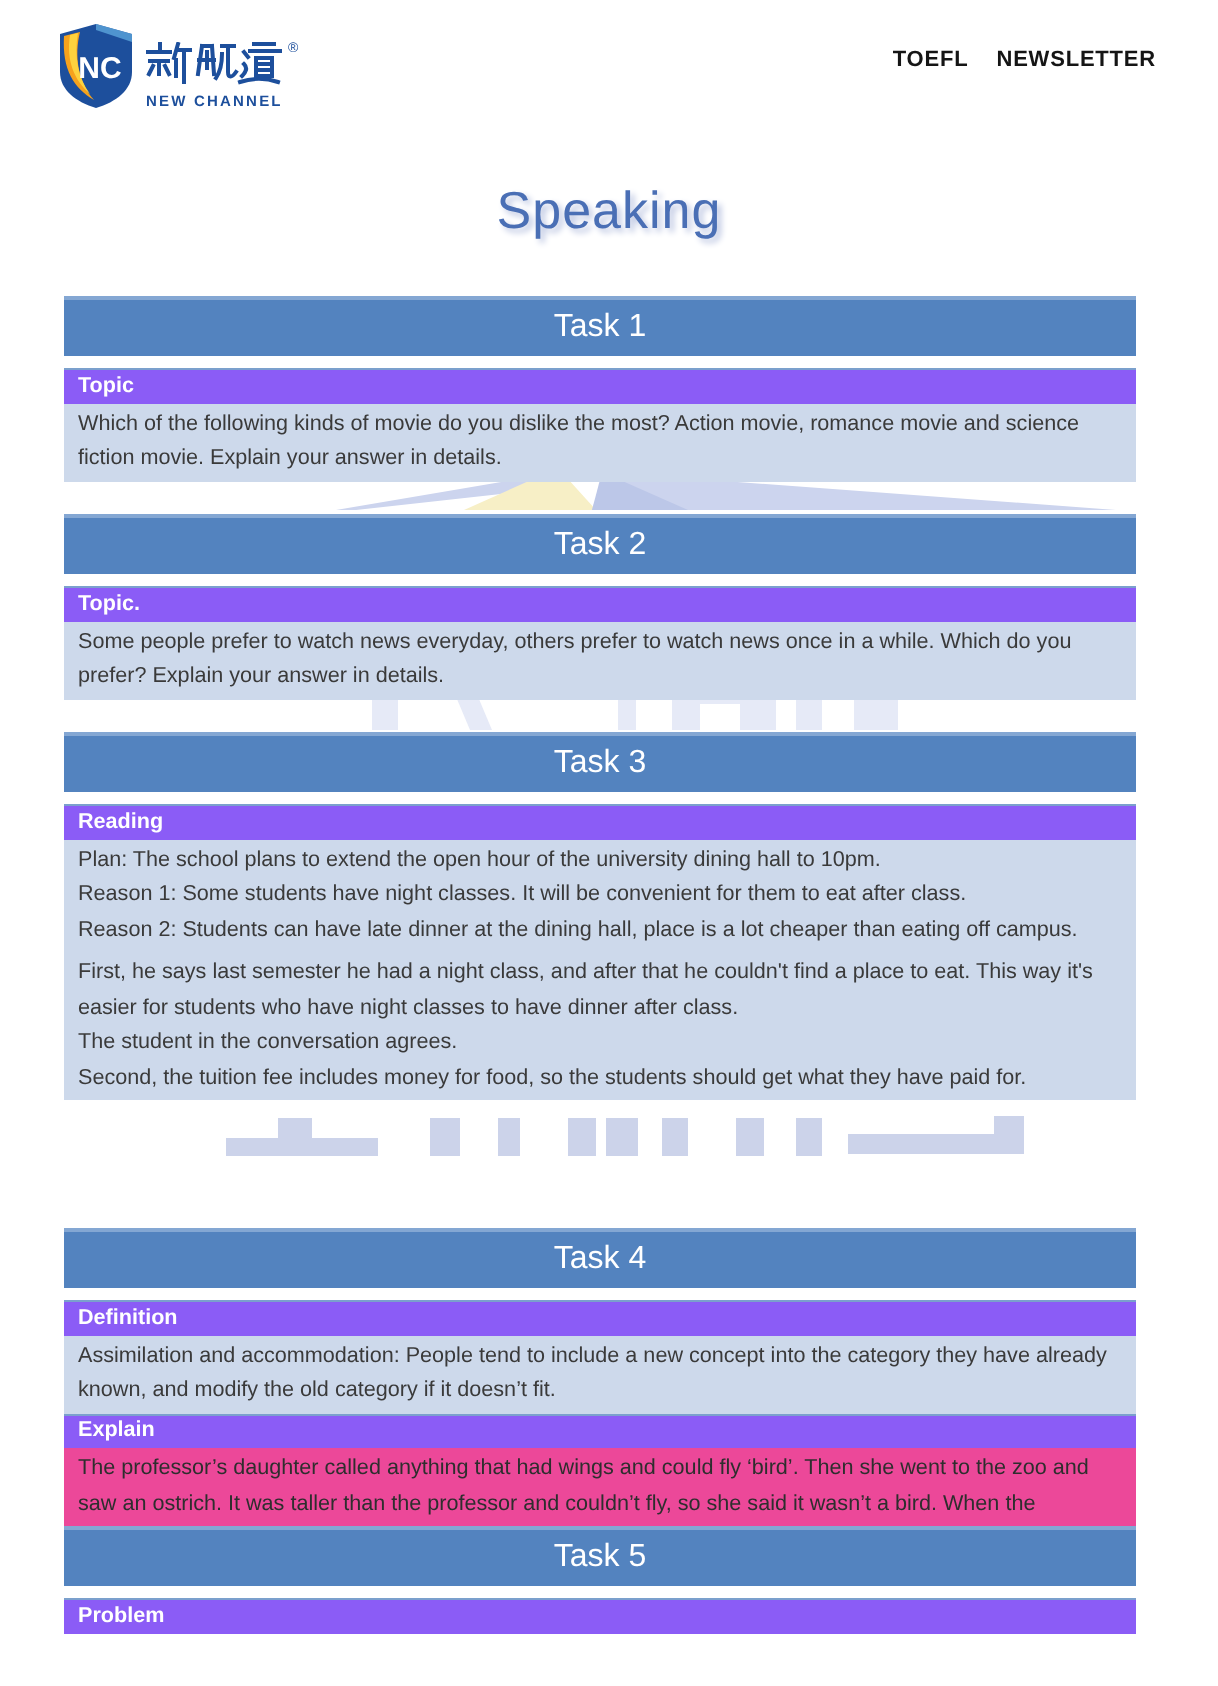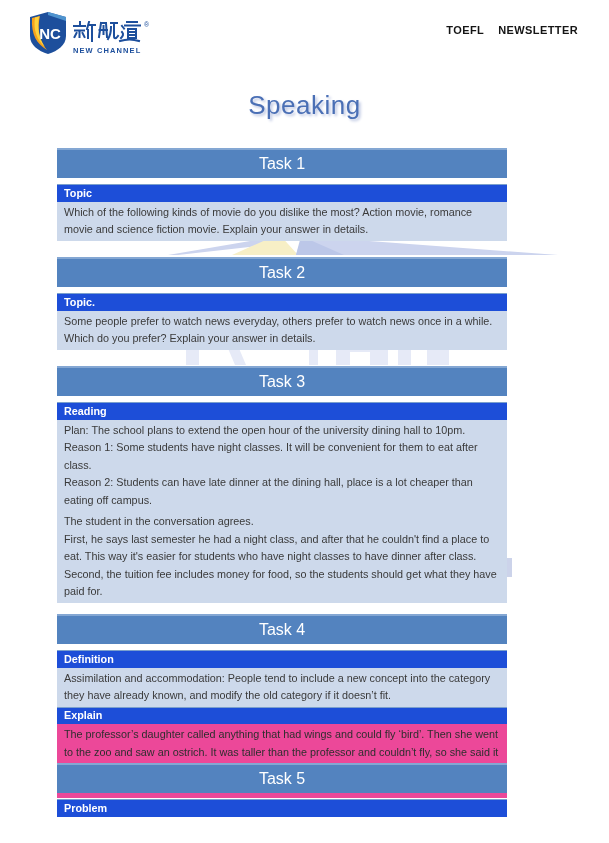--- a/index.html
+++ b/index.html
@@ -22,27 +22,27 @@
     font-size:11px;font-weight:bold;color:#151515;letter-spacing:0.4px;
   }
   #masthead .word + .word{margin-left:14px;}
   
   #page-title{
     position:absolute;top:90px;left:0;width:100%;text-align:center;z-index:2;
     font-size:26px;color:#4a6fb5;letter-spacing:0.5px;
     text-shadow:2px 2px 3px #b9c3e0;
   }
   
-  .task{position:absolute;left:32px;width:450px;z-index:1;margin-left:25px;}
+  .task{position:absolute;left:32px;width:536px;z-index:1;}
   .task-header{
     height:28px;line-height:28px;background:#5383bf;border-top:2px solid #84a7d3;
     color:#ffffff;text-align:center;font-size:16px;margin-bottom:6px;
   }
   .sec-label{
-    background:#1d4ed8;border-top:1px solid #7ba0cd;color:#ffffff;
+    background:#8b5cf6;border-top:1px solid #7ba0cd;color:#ffffff;
     font-weight:bold;font-size:10.8px;line-height:13.5px;padding:1.5px 7px;
   }
   .sec-body{
     background:#cdd9eb;color:#3a3a3a;font-size:10.8px;line-height:17.5px;
     padding:2px 7px;
   }
   .sec-body.hl{background:#ec4899;color:#2e2e2e;}
   .sec-body p{margin:0;}
 </style>
 </head>
@@ -161,22 +161,22 @@
     </div>
     <div class="sec-body">
               <p>Plan: The school plans to extend the open hour of the university dining hall to 10pm.</p>
               <p>Reason 1: Some students have night classes. It will be convenient for them to eat after class.</p>
               <p>Reason 2: Students can have late dinner at the dining hall, place is a lot cheaper than eating off campus.</p>
             </div>
   </div>
 
   <div class="sec">
     <div class="sec-body">
+              <p>First, he says last semester he had a night class, and after that he couldn't find a place to eat. This way it's easier for students who have night classes to have dinner after class.</p>
               <p>The student in the conversation agrees.</p>
-              <p>First, he says last semester he had a night class, and after that he couldn't find a place to eat. This way it's easier for students who have night classes to have dinner after class.</p>
               <p>Second, the tuition fee includes money for food, so the students should get what they have paid for.</p>
             </div>
   </div>
 </div>
   </section>
 
   <section class="task" style="top: 614px;">
     <div class="task-header">
       <span class="task-title">Task 4</span>
     </div>

